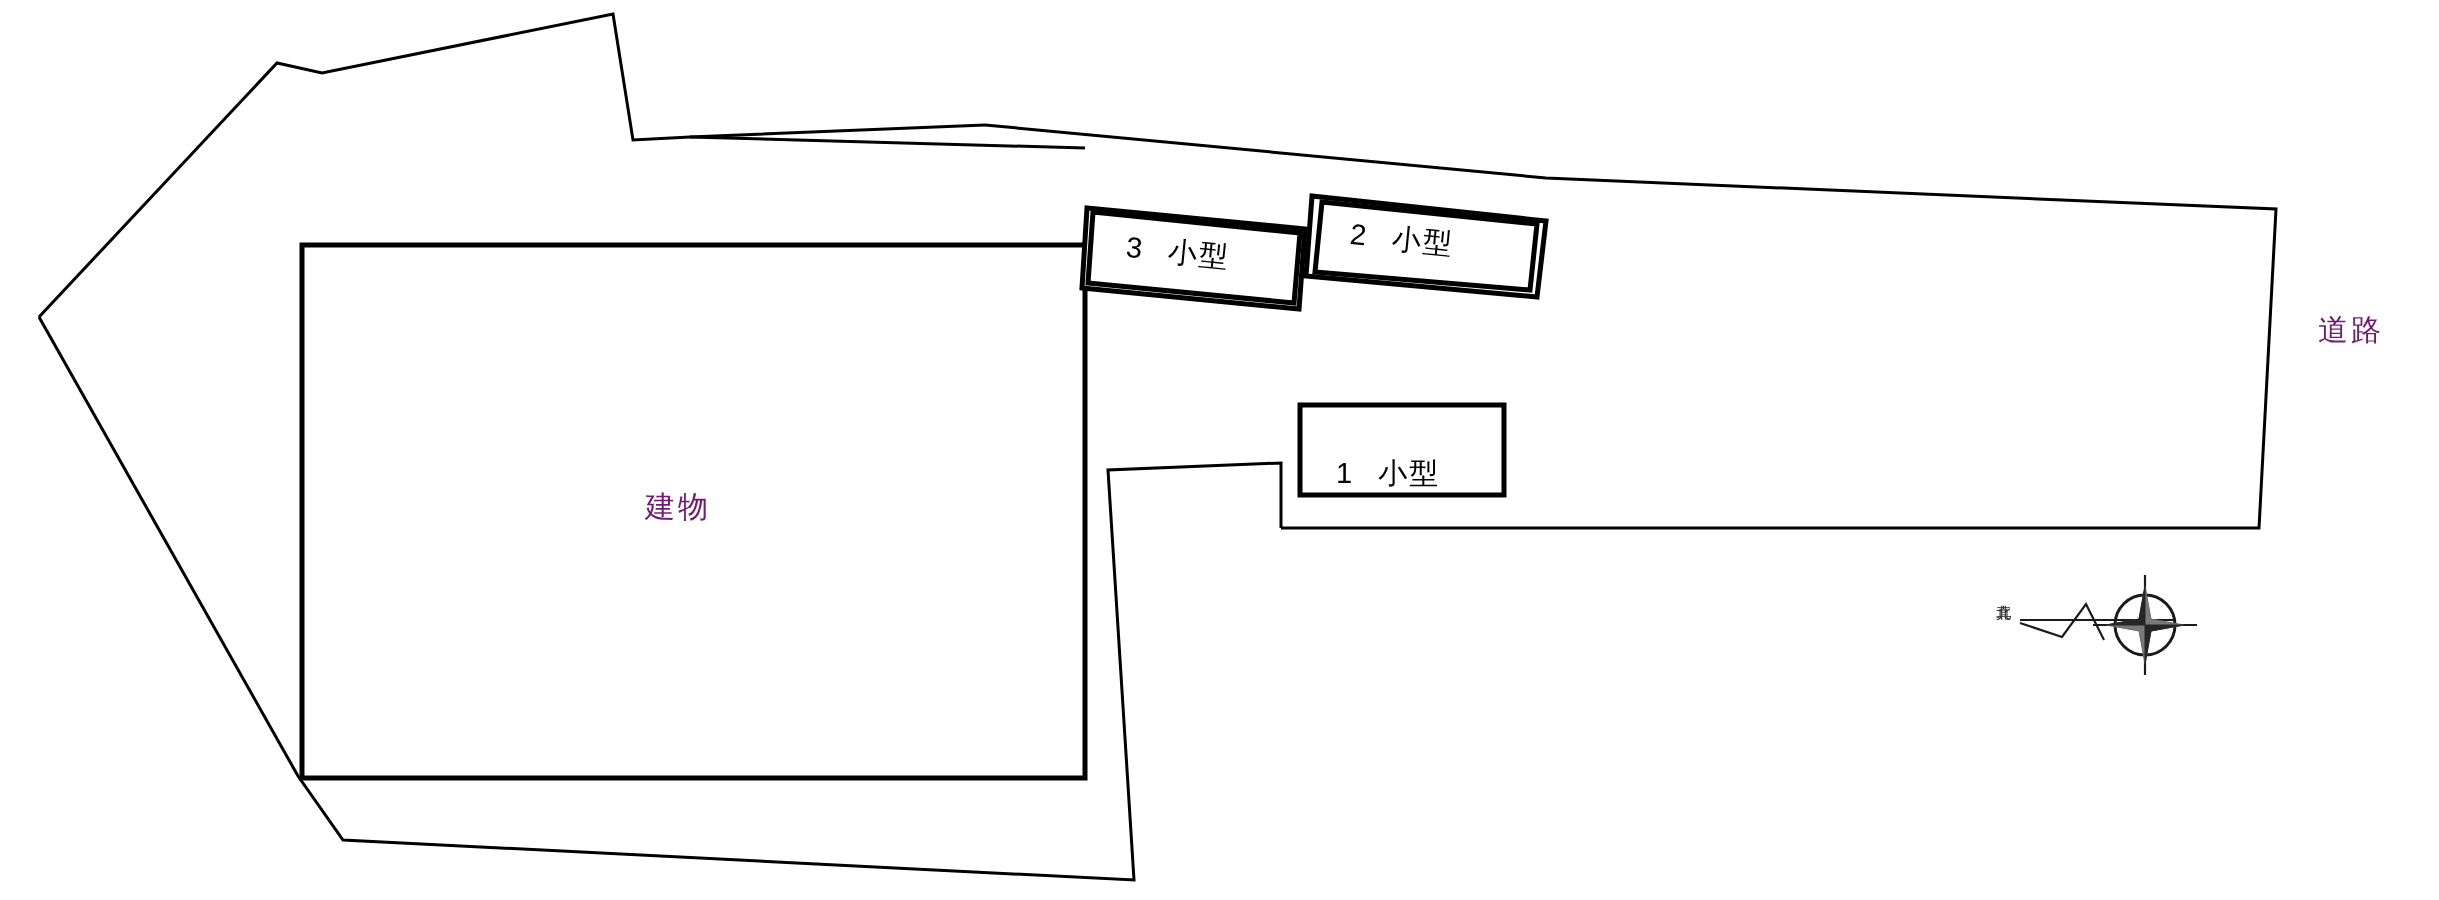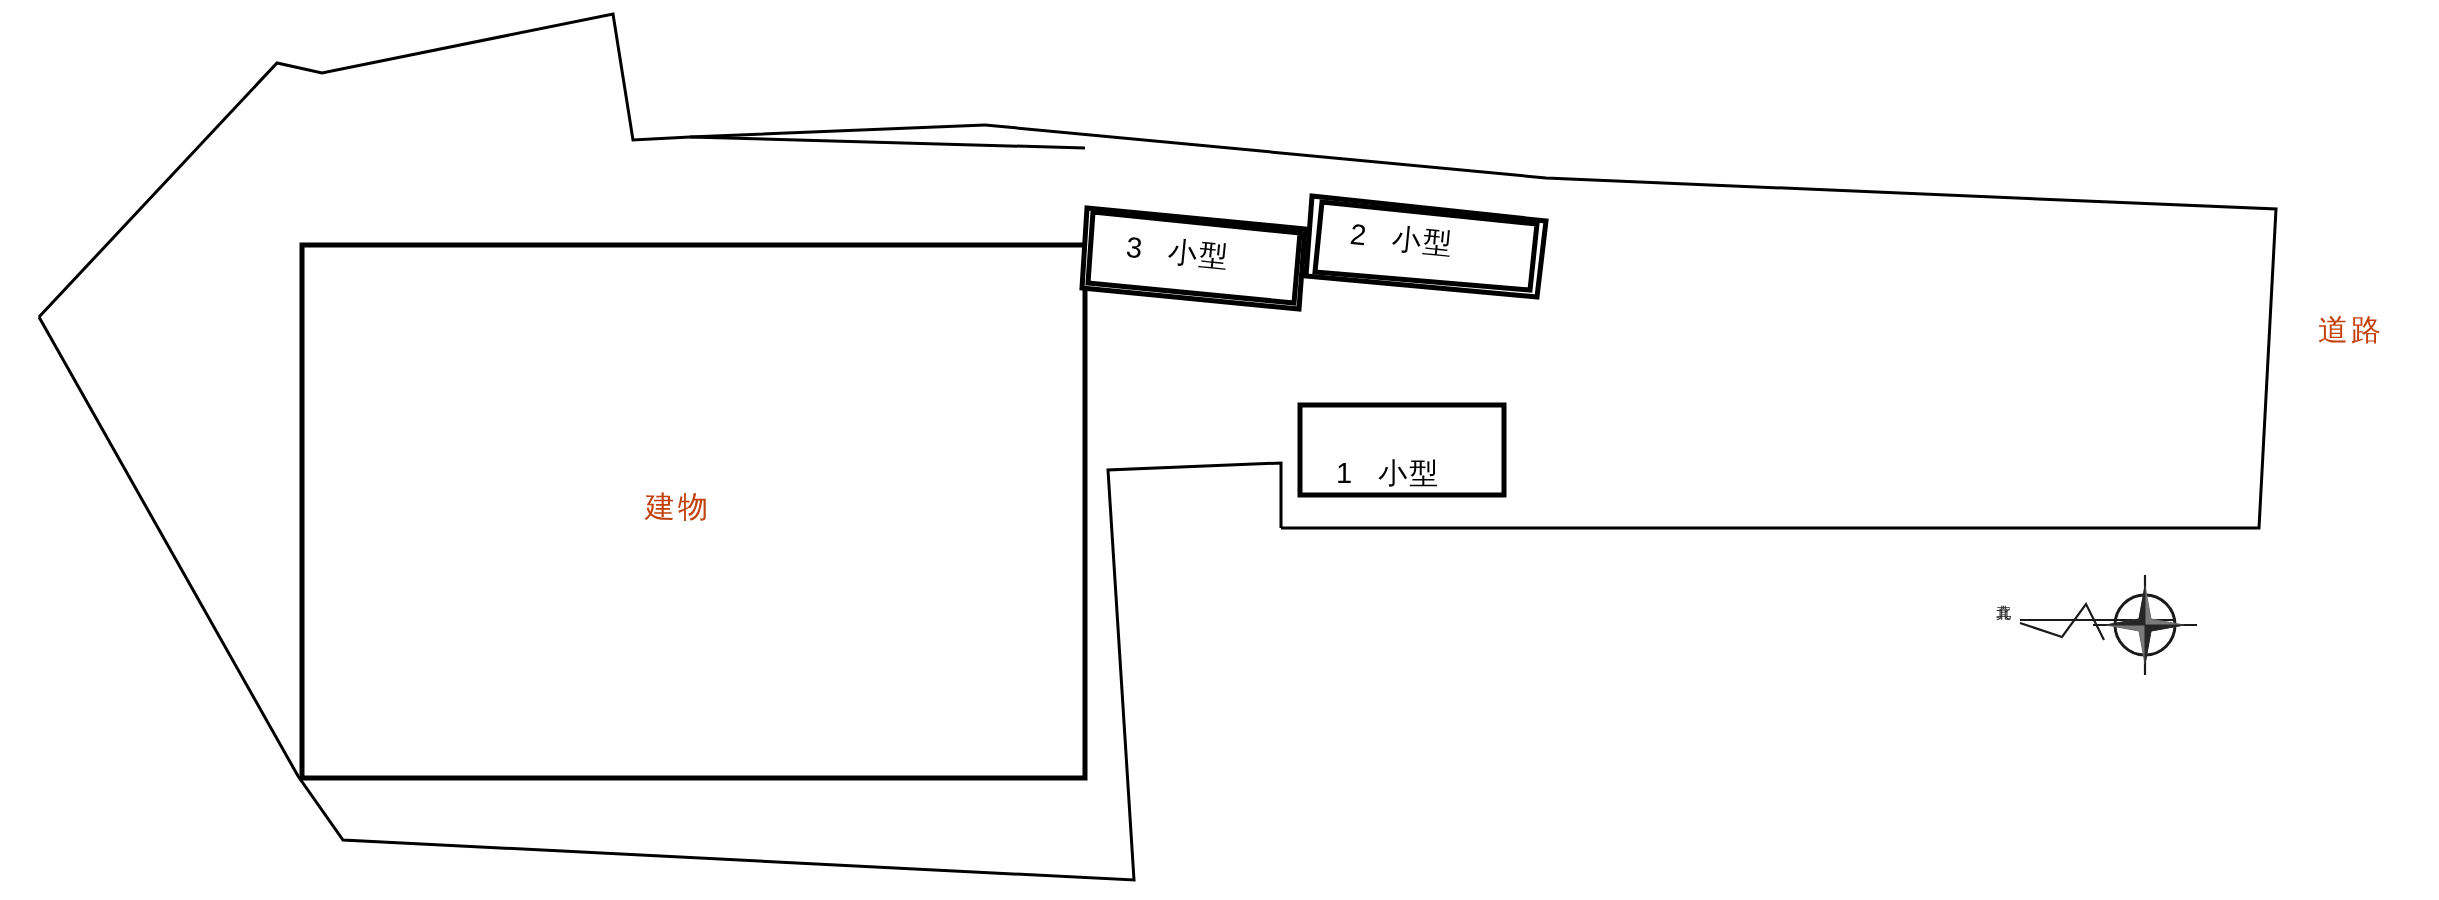--- a/index.html
+++ b/index.html
@@ -62,21 +62,21 @@
   }
   .compass-star-light {
     fill: #7a7a7a;
     stroke: #6a6a6a;
     stroke-width: 1;
   }
   
   .plan-label {
     position: absolute;
     white-space: nowrap;
-    color: #c2410c;
+    color: #701a75;
     line-height: 1;
     pointer-events: none;
   }
   .label-building {
     font-size: 30px;
     letter-spacing: 3px;
   }
   .label-road {
     font-size: 30px;
     letter-spacing: 3px;

